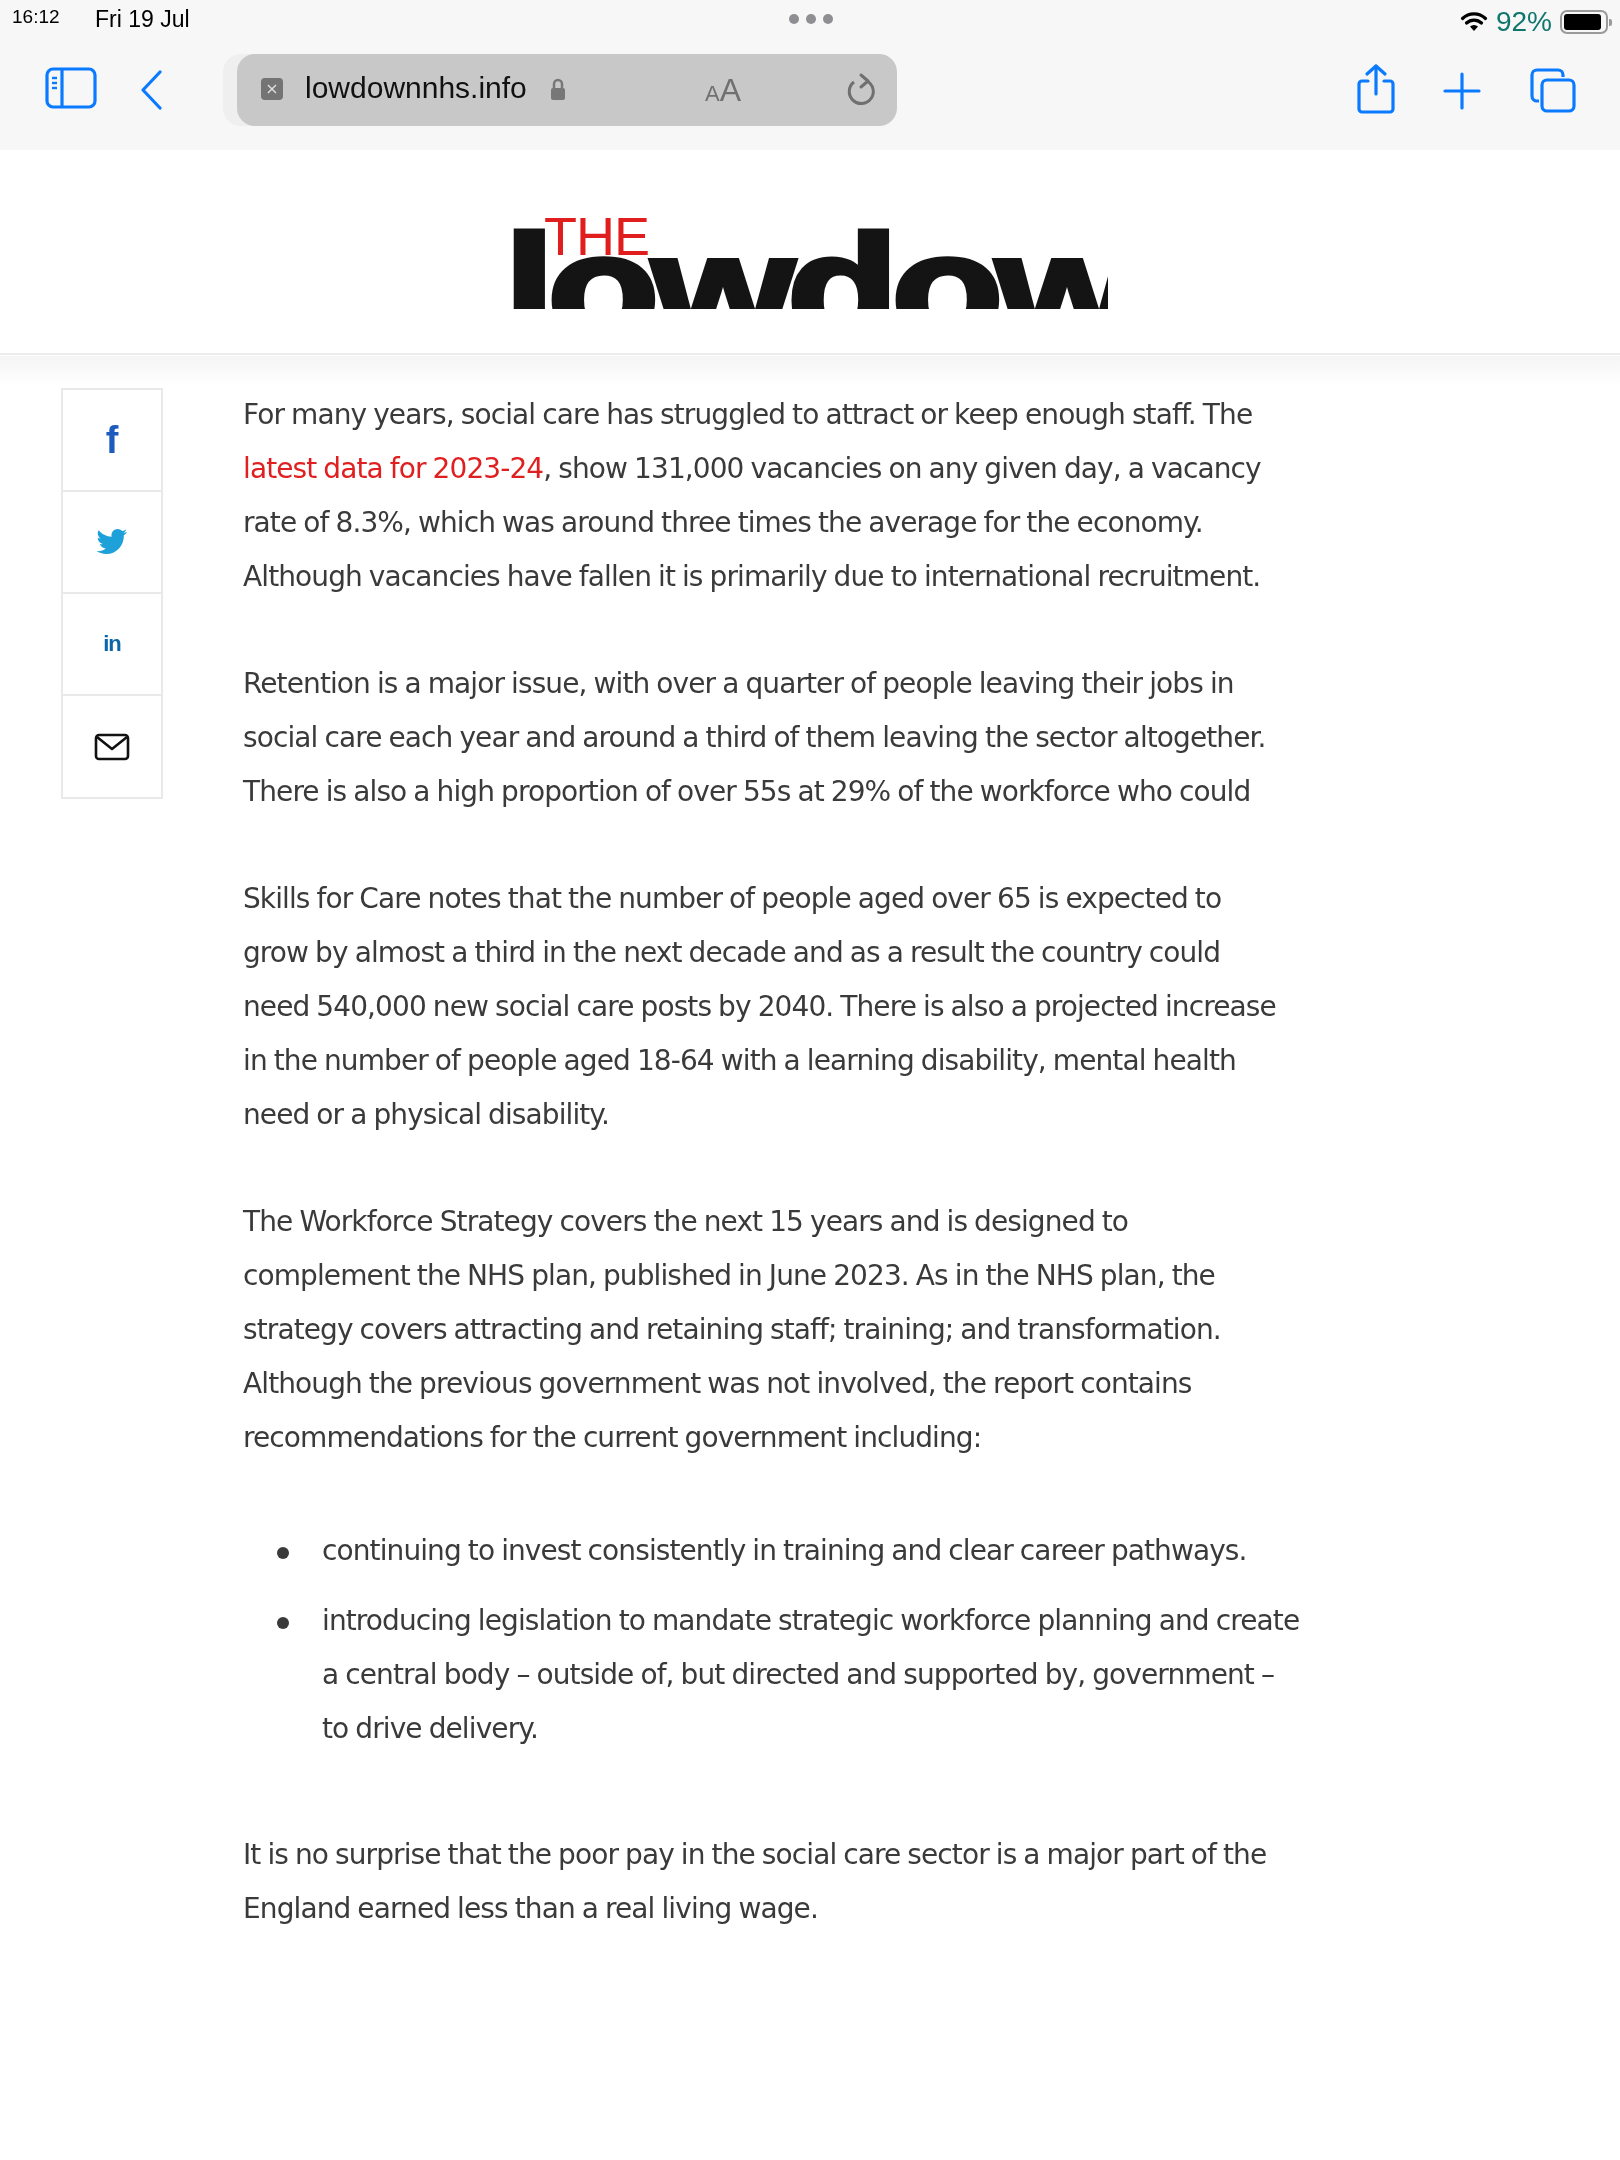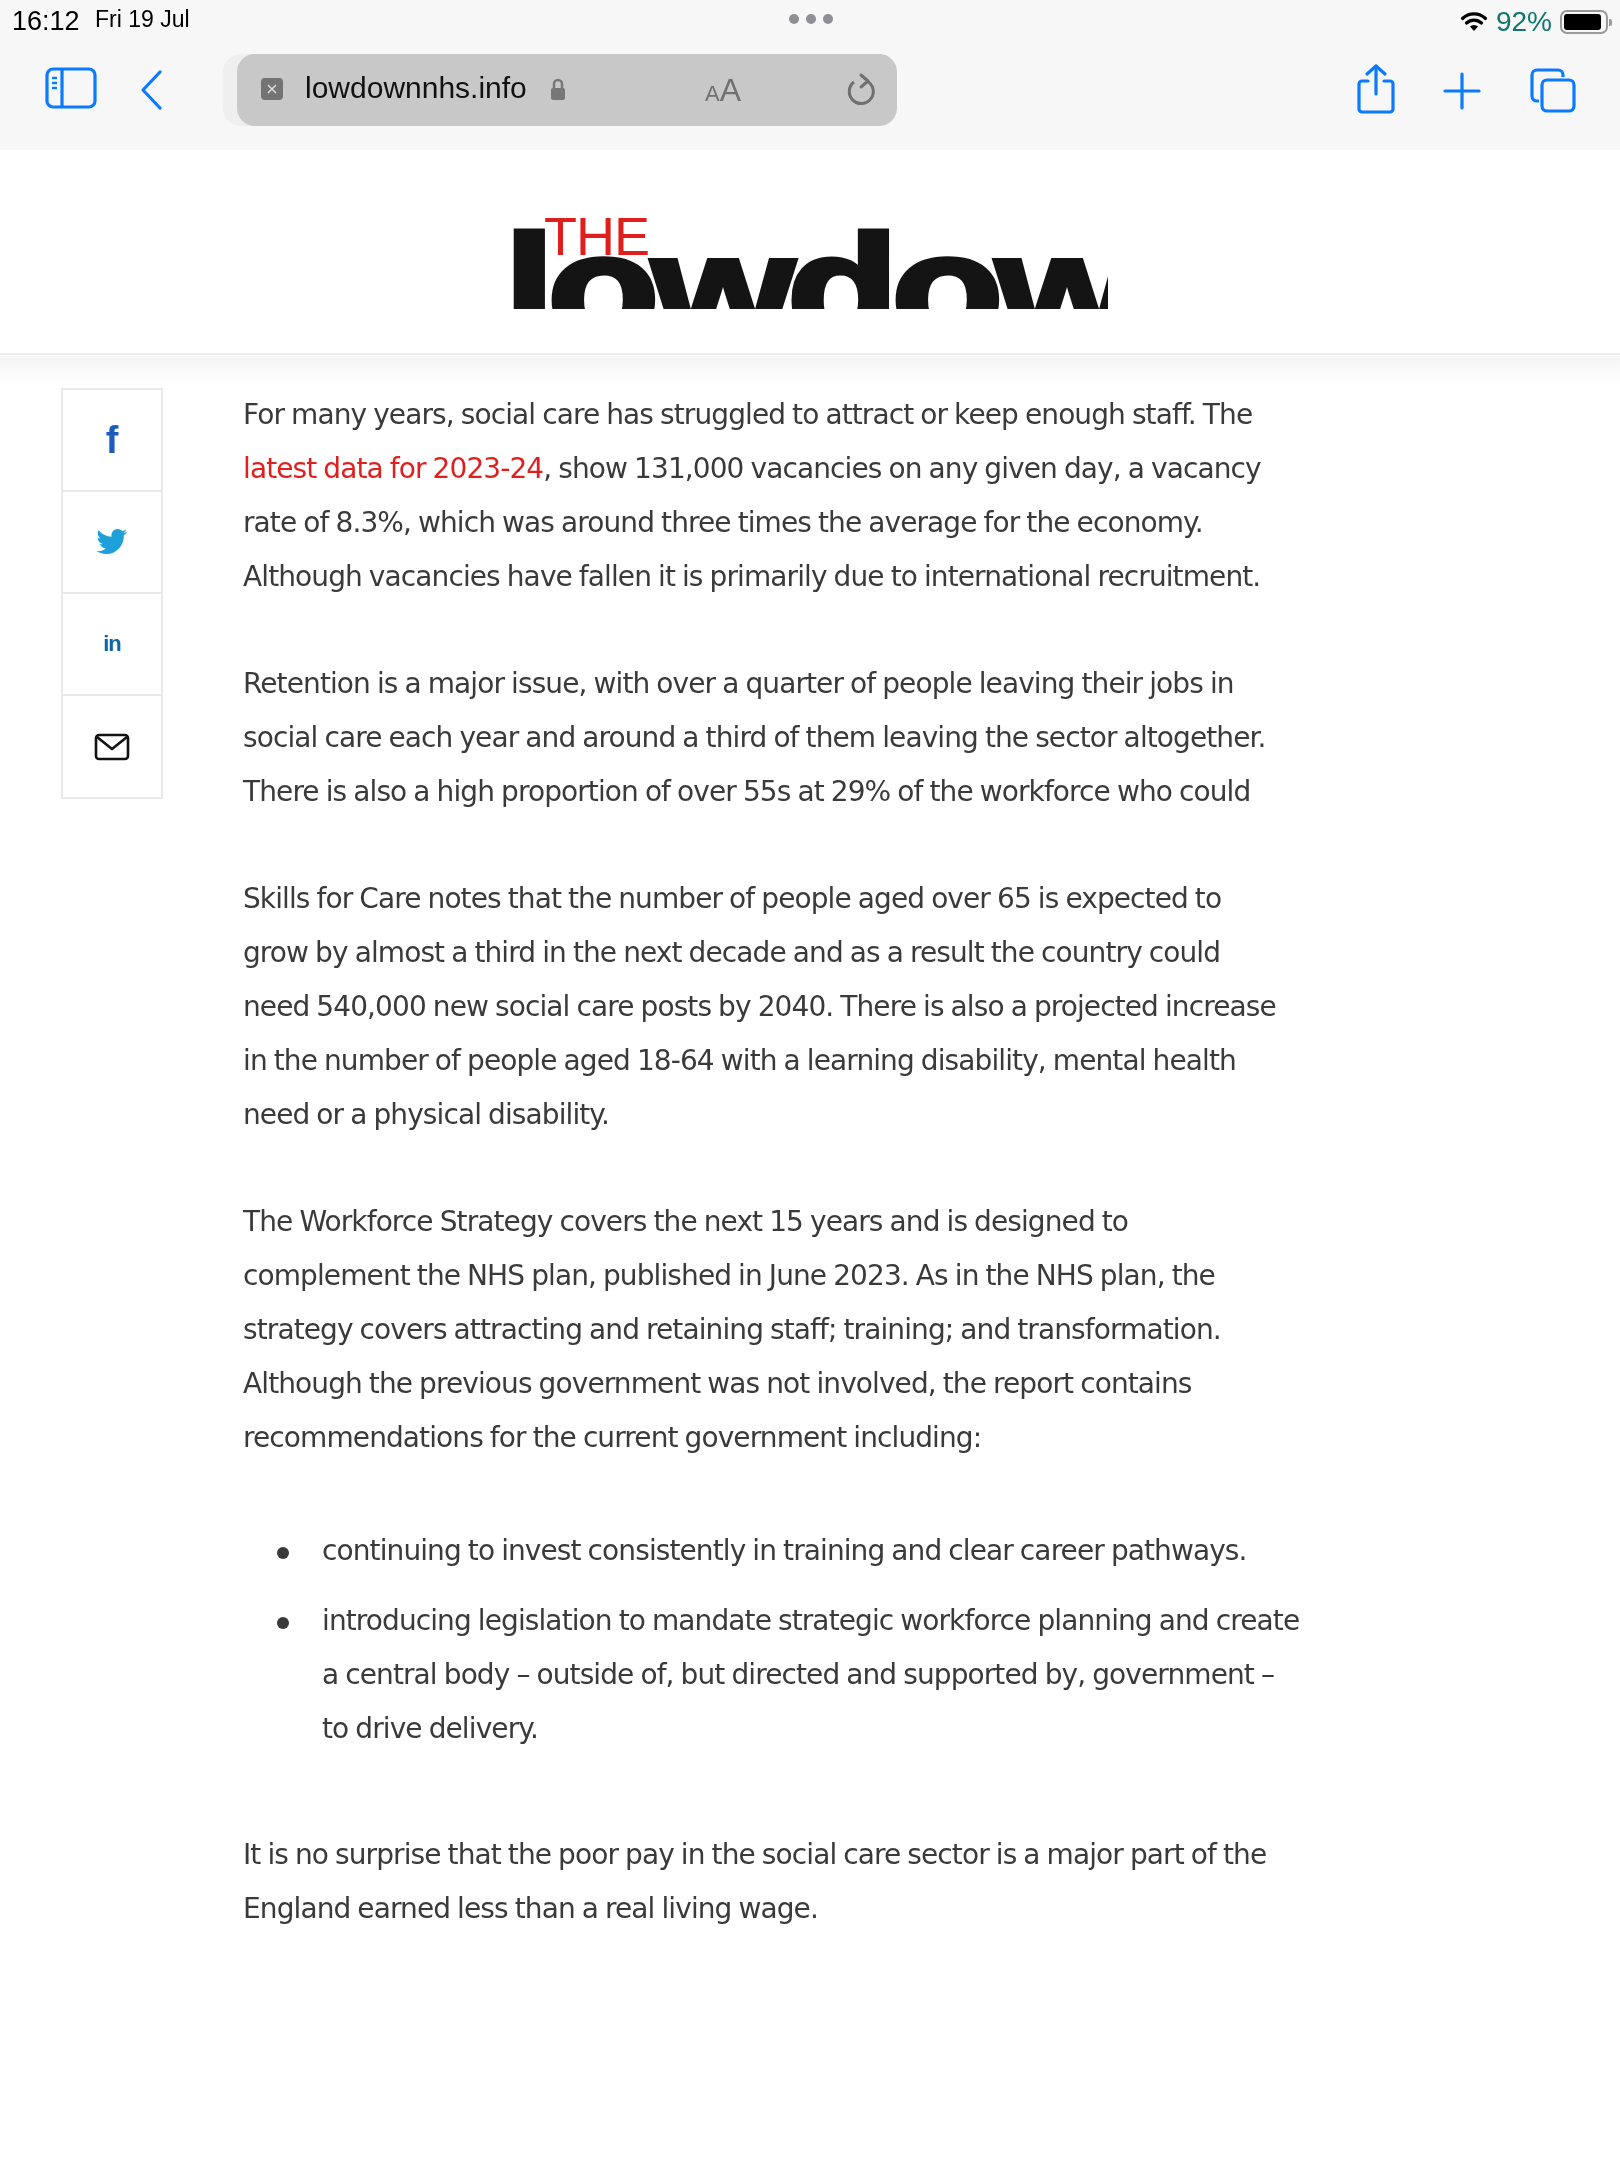--- a/index.html
+++ b/index.html
@@ -1,21 +1,21 @@
 <!DOCTYPE html>
 <html><head>
 <meta charset="utf-8">
 <style>
   * { box-sizing: border-box; margin: 0; padding: 0; }
   html, body { width: 1620px; height: 2160px; overflow: hidden; background: #ffffff; }
   body { position: relative; font-family: "Liberation Sans", sans-serif; }
 
   
   .chrome { position: absolute; left: 0; top: 0; width: 1620px; height: 150px; background: #f7f7f7; }
-  .status-time { position: absolute; left: 12px; top: 6px; font-size: 27px; color: #000; font-family: "Liberation Sans", sans-serif; }
+  .status-time { position: absolute; left: 12px; top: 6px; font-size: 19px; color: #000; font-family: "Liberation Sans", sans-serif; }
   .status-date { position: absolute; left: 95px; top: 6px; font-size: 23px; color: #000; }
   .status-dots { position: absolute; left: 789px; top: 14px; display: flex; gap: 7px; }
   .status-dots span { width: 10px; height: 10px; border-radius: 50%; background: #8e8e93; display: block; }
   .status-right { position: absolute; right: 12px; top: 6px; display: flex; align-items: center; gap: 8px; }
   .status-battery-pct { font-size: 28px; color: #0f766e; }
   .battery { width: 48px; height: 24px; border: 2px solid #9a9a9a; border-radius: 7px; padding: 2px; position: relative; }
   .battery .fill { height: 100%; background: #000; border-radius: 3px; }
   .battery::after { content: ""; position: absolute; right: -6px; top: 7px; width: 3px; height: 7px; background: #9a9a9a; border-radius: 0 2px 2px 0; }
 
   .tb-icon { position: absolute; display: flex; align-items: center; justify-content: center; }

